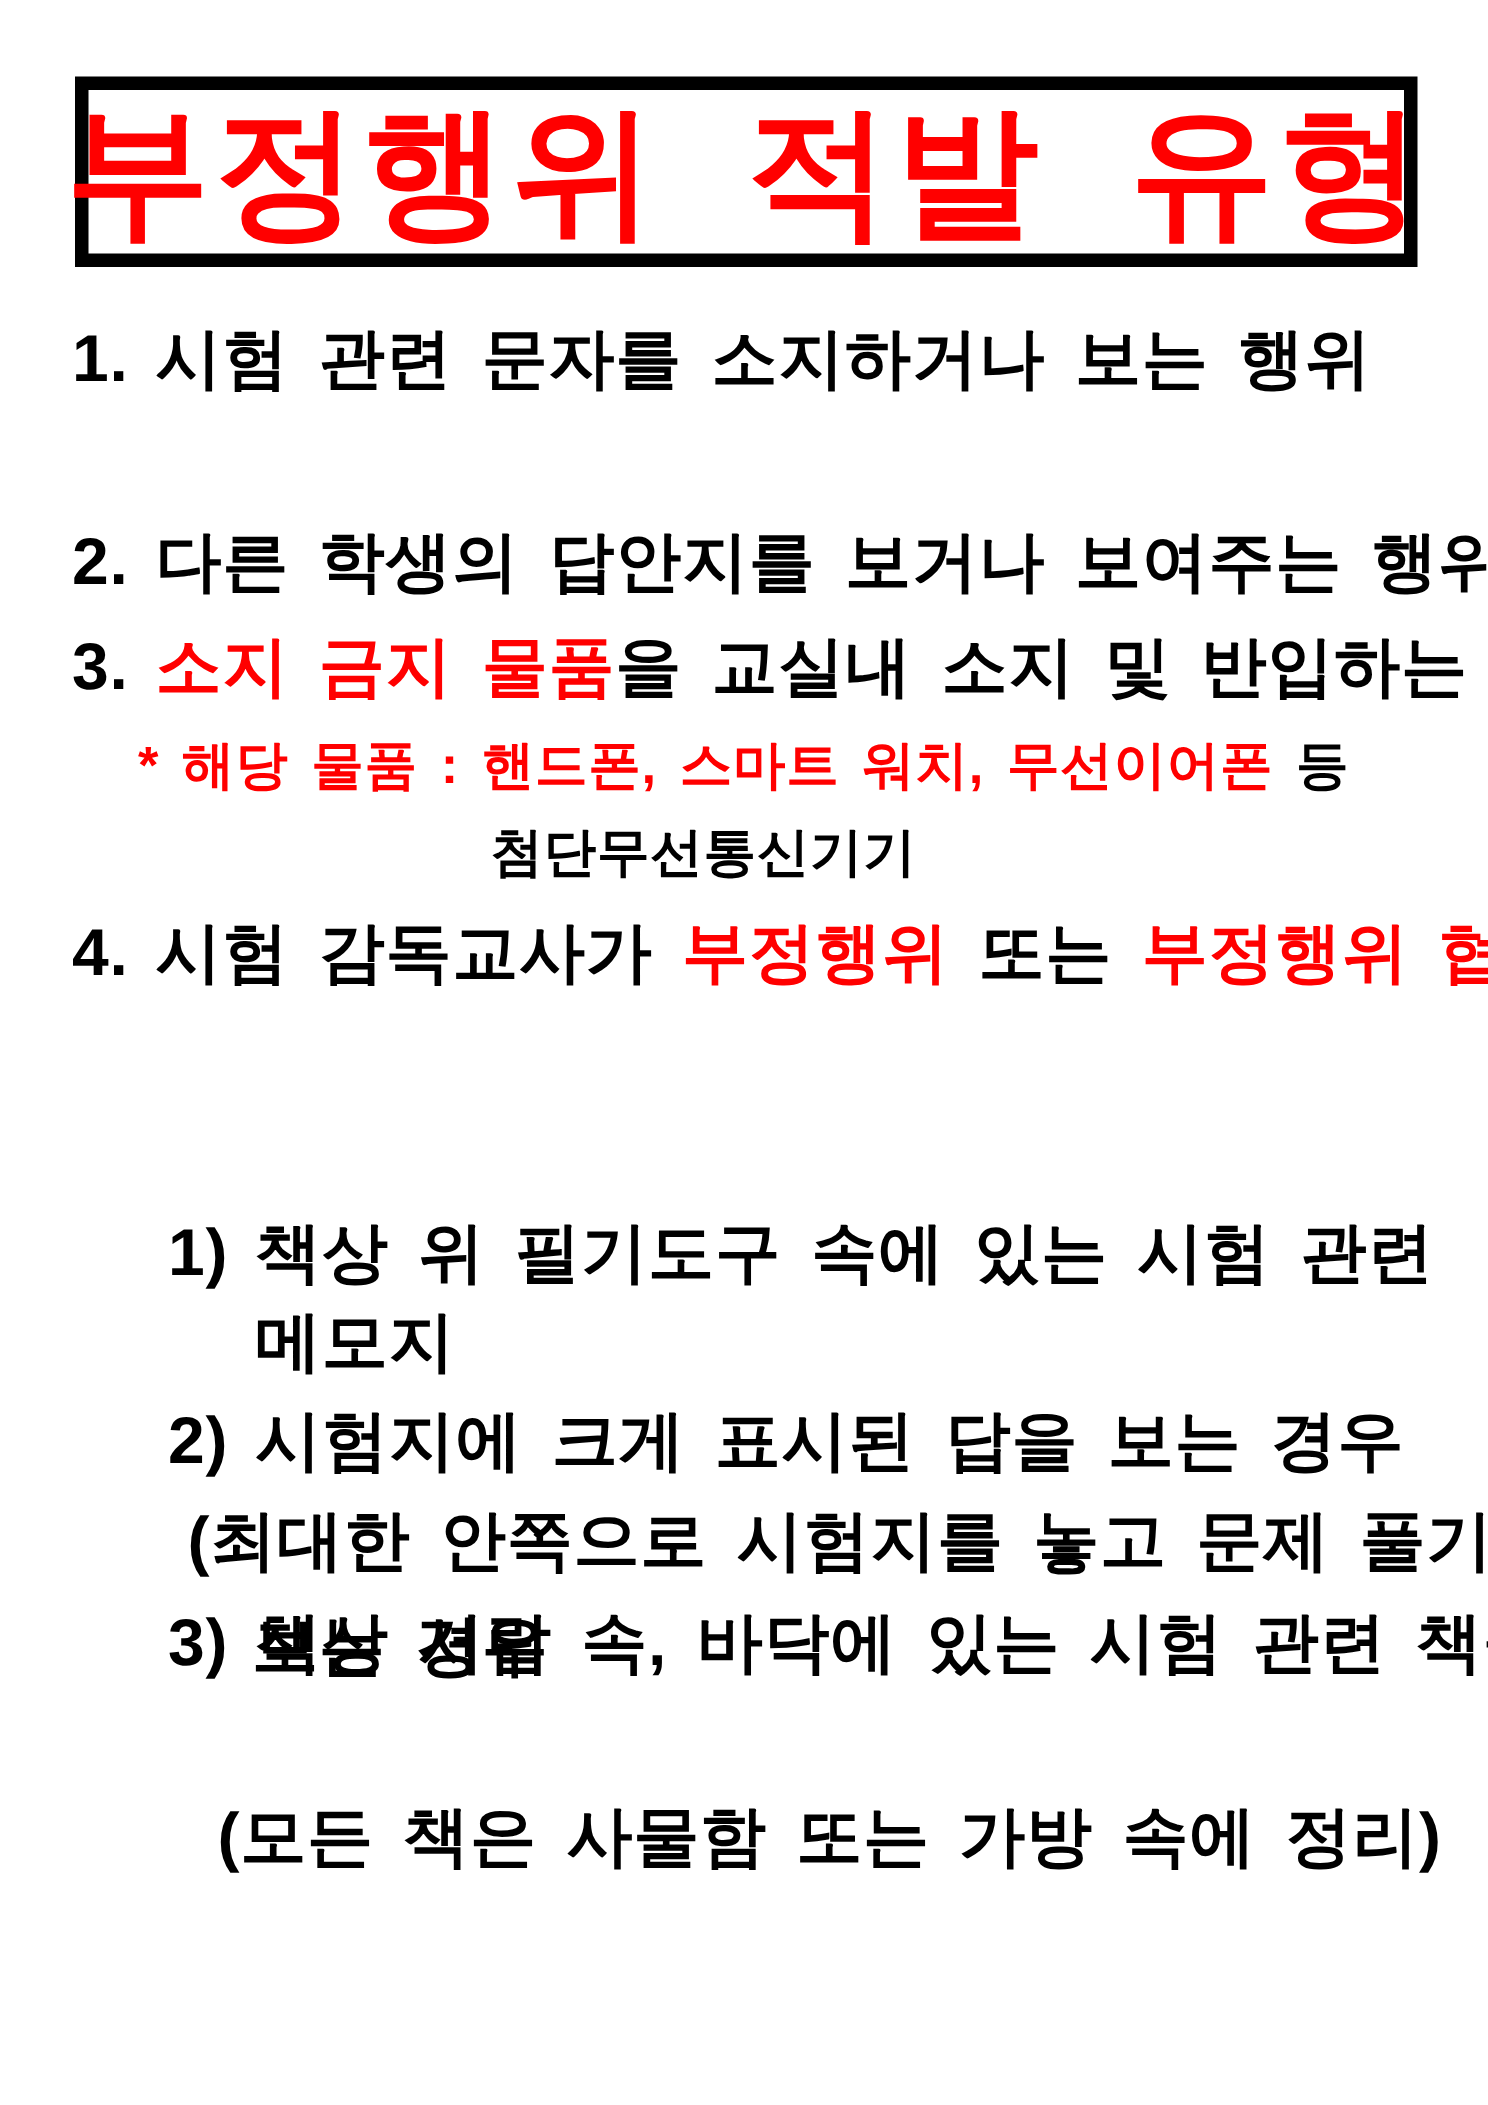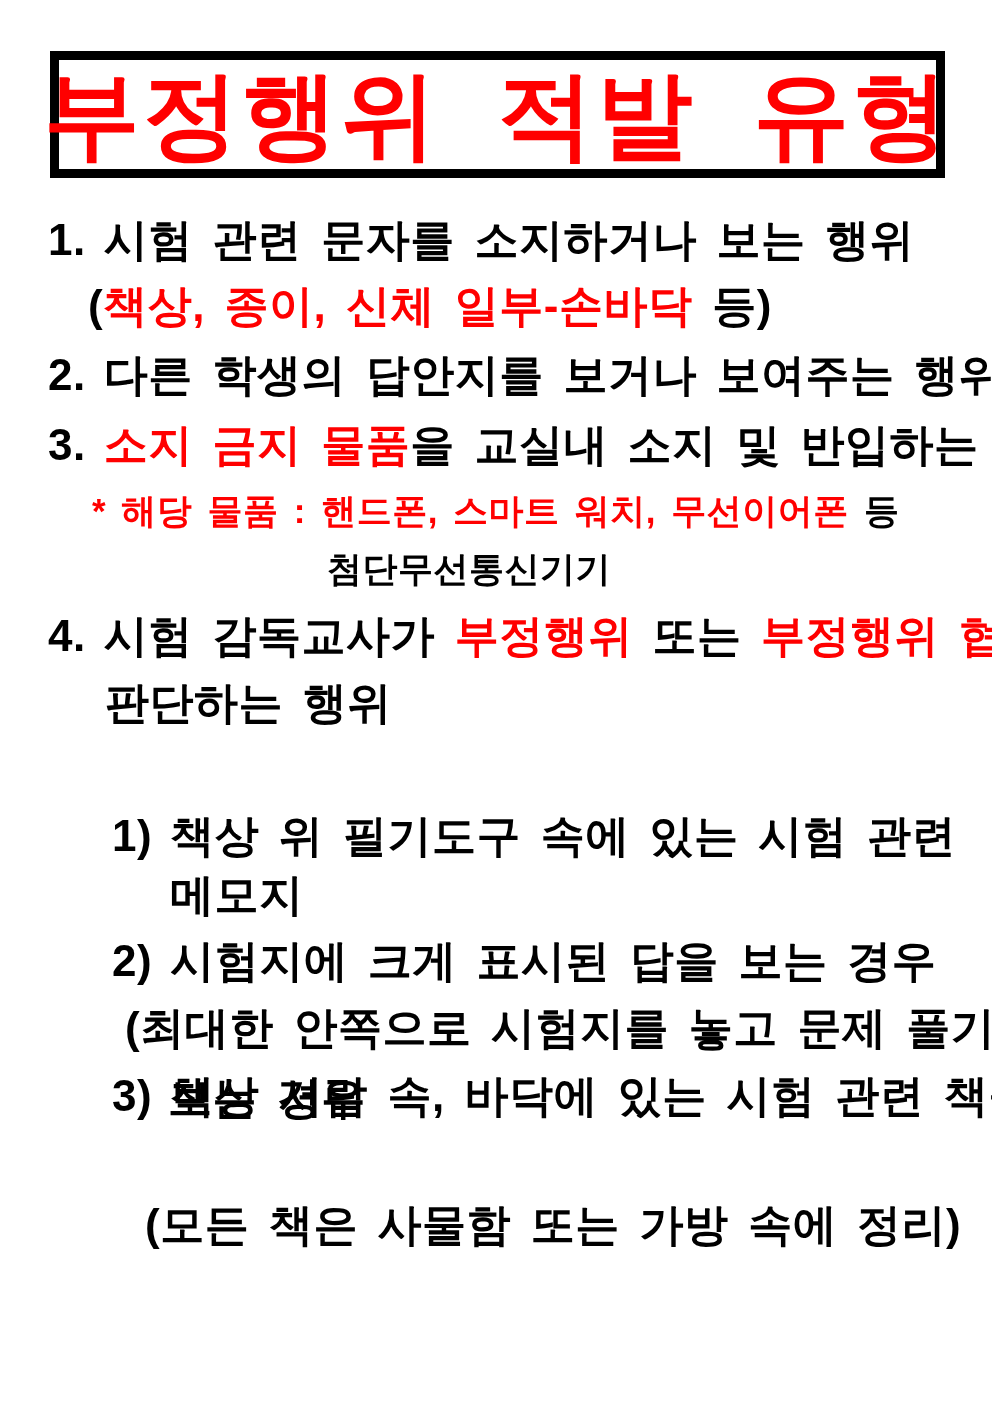--- a/index.html
+++ b/index.html
@@ -71,23 +71,20 @@
 <div class="page">
 
   <div class="title-box">
     <span class="title-text">부정행위 적발 유형</span>
   </div>
 
   <div class="line" style="top:216px; left:48px;">
     <span class="num ink">1.</span><span class="ink">시험 관련 문자를 소지하거나 보는 행위</span>
   </div>
 
-  <div class="line" style="top:282px; left:88px;">
-    <span class="ink">(</span><span class="red">책상, 종이, 신체 일부-손바닥</span><span class="ink"> 등)</span>
-  </div>
 
   <div class="line" style="top:351px; left:48px;">
     <span class="num ink">2.</span><span class="ink">다른 학생의 답안지를 보거나 보여주는 행위</span>
   </div>
 
   <div class="line" style="top:421px; left:48px;">
     <span class="num ink">3.</span><span class="red">소지 금지 물품</span><span class="ink">을 교실내 소지 및 반입하는 행위</span>
   </div>
 
   <div class="line small" style="top:492px; left:92px;">
@@ -95,23 +92,20 @@
   </div>
 
   <div class="line small" style="top:550px; left:327px;">
     <span class="ink">첨단무선통신기기</span>
   </div>
 
   <div class="line" style="top:612px; left:48px;">
     <span class="num ink">4.</span><span class="ink">시험 감독교사가 </span><span class="red">부정행위</span><span class="ink"> 또는 </span><span class="red">부정행위 협조자</span>
   </div>
 
-  <div class="line" style="top:679px; left:105px;">
-    <span class="ink">판단하는 행위</span>
-  </div>
 
 
   <div class="line" style="top:812px; left:112px;">
     <span class="num ink">1)</span><span class="ink">책상 위 필기도구 속에 있는 시험 관련</span>
   </div>
 
   <div class="line" style="top:871px; left:170px;">
     <span class="ink">메모지</span>
   </div>
 

